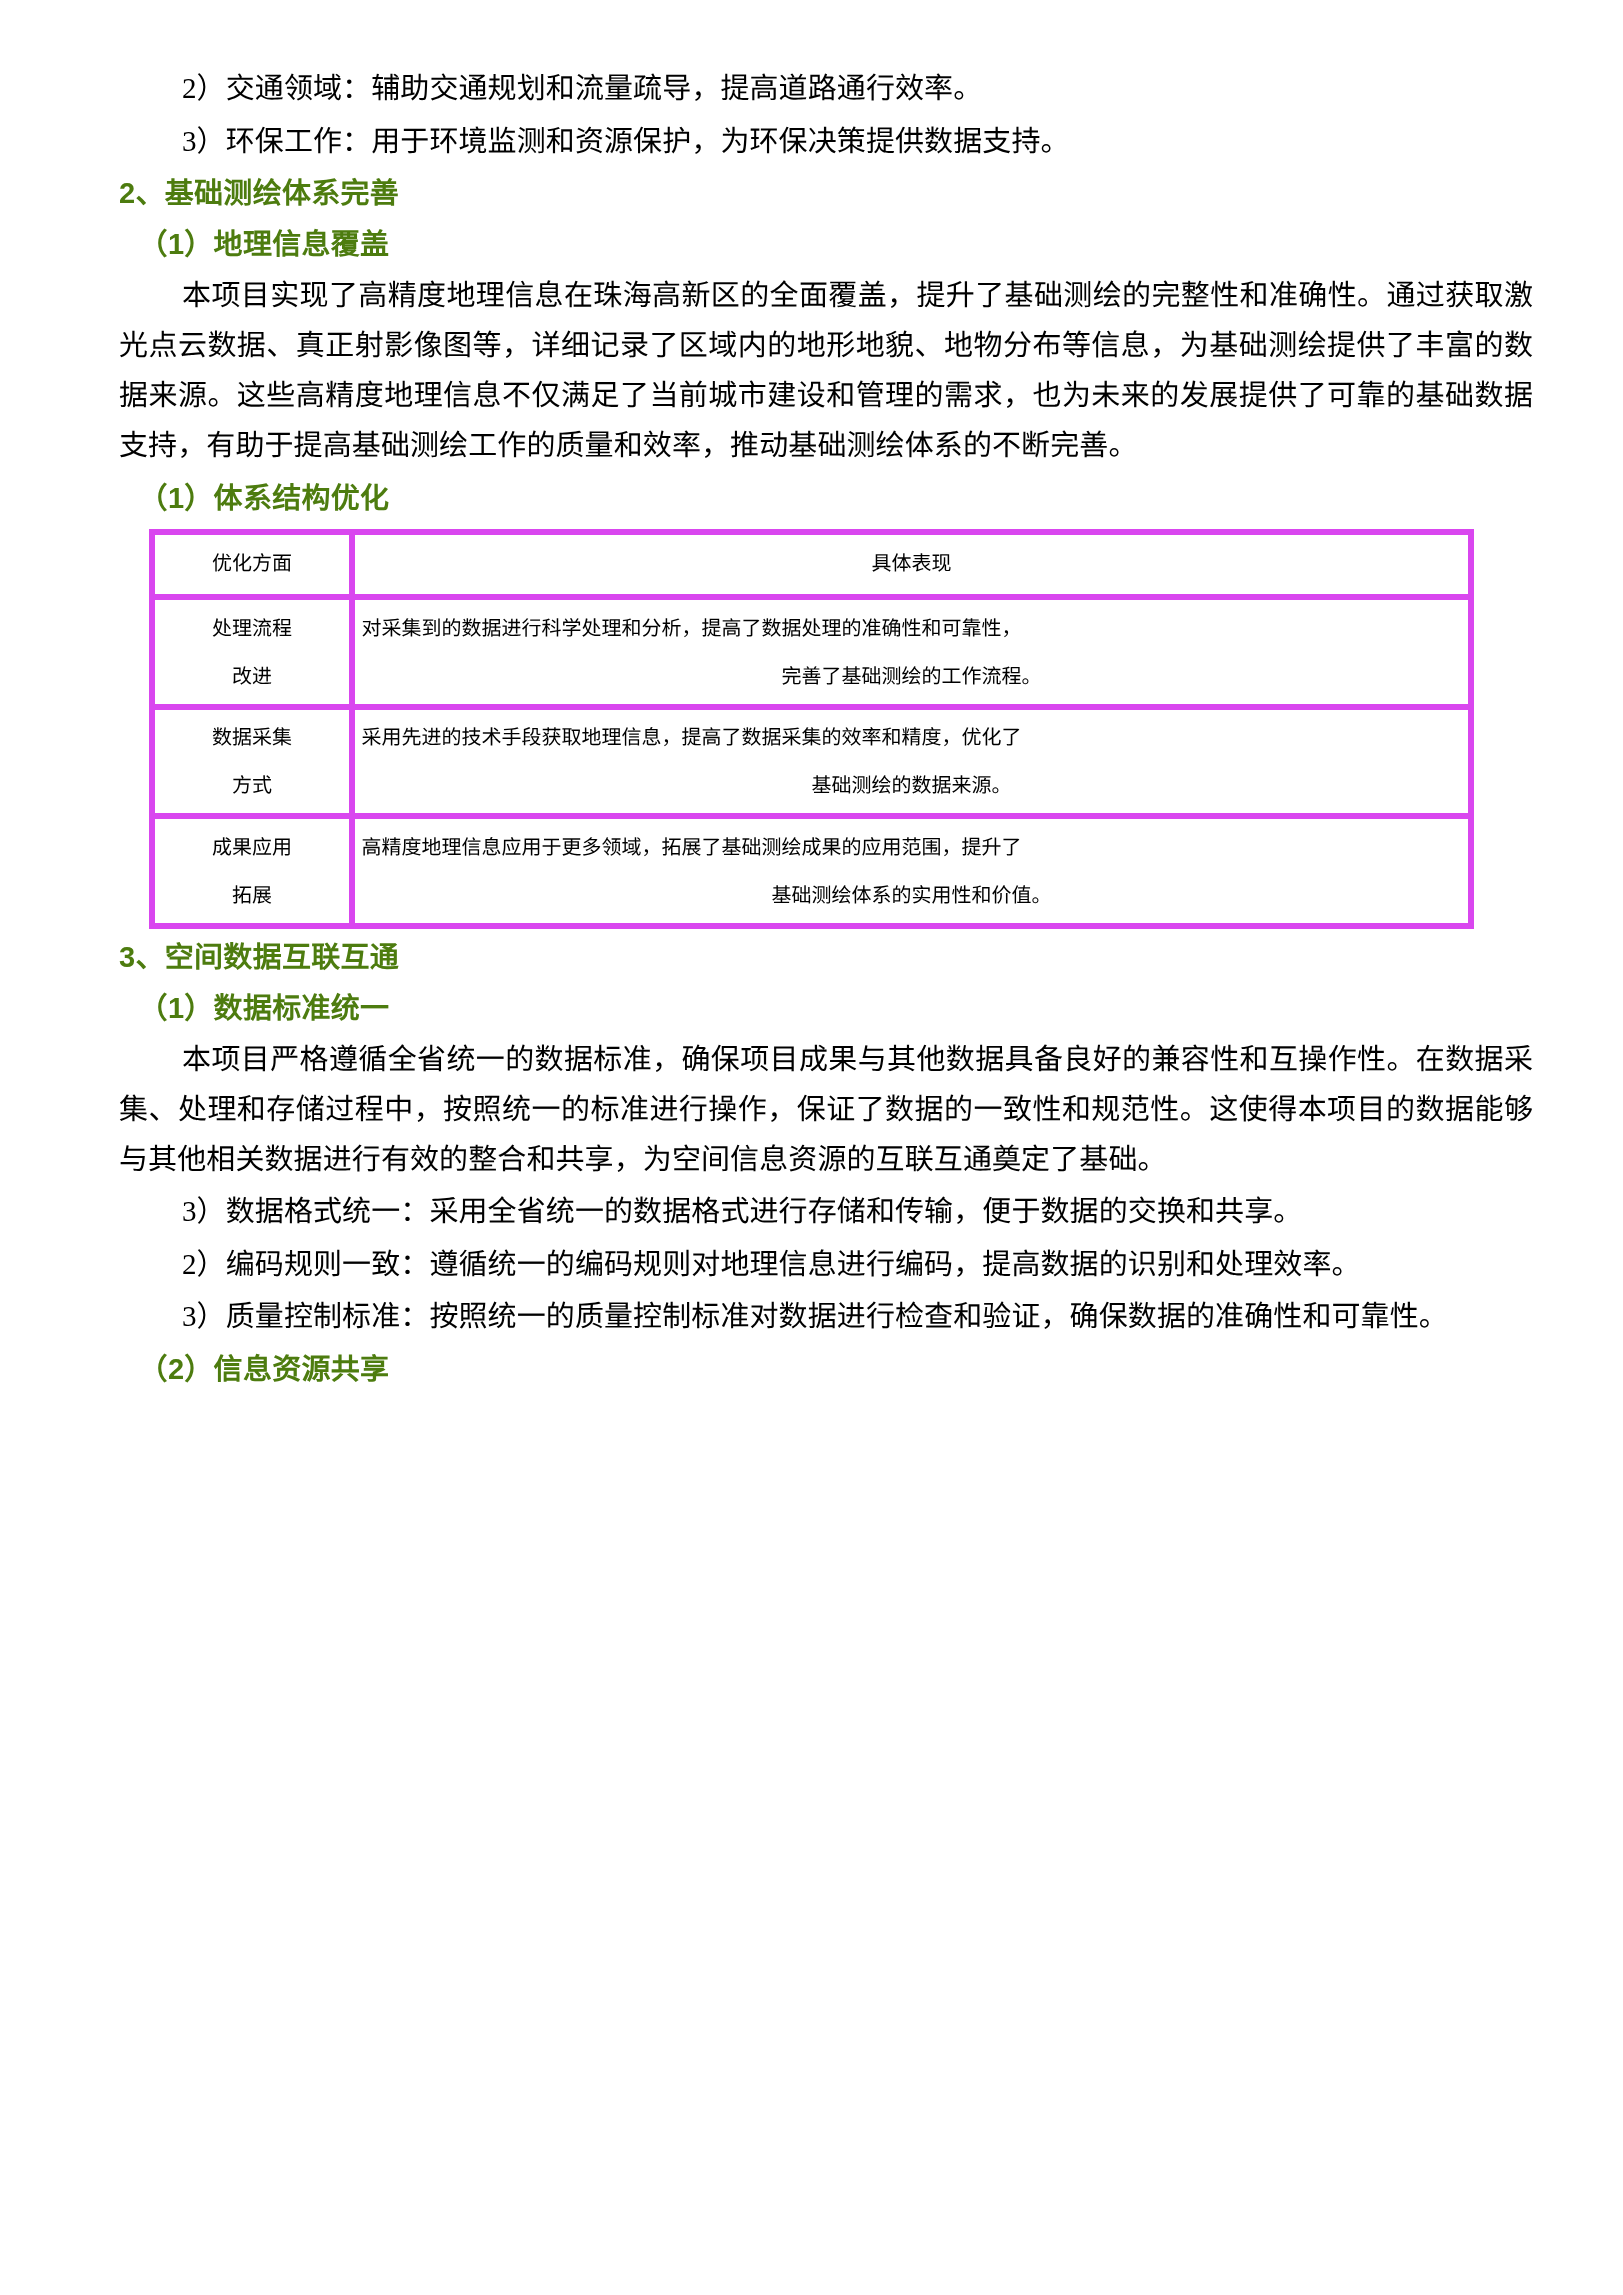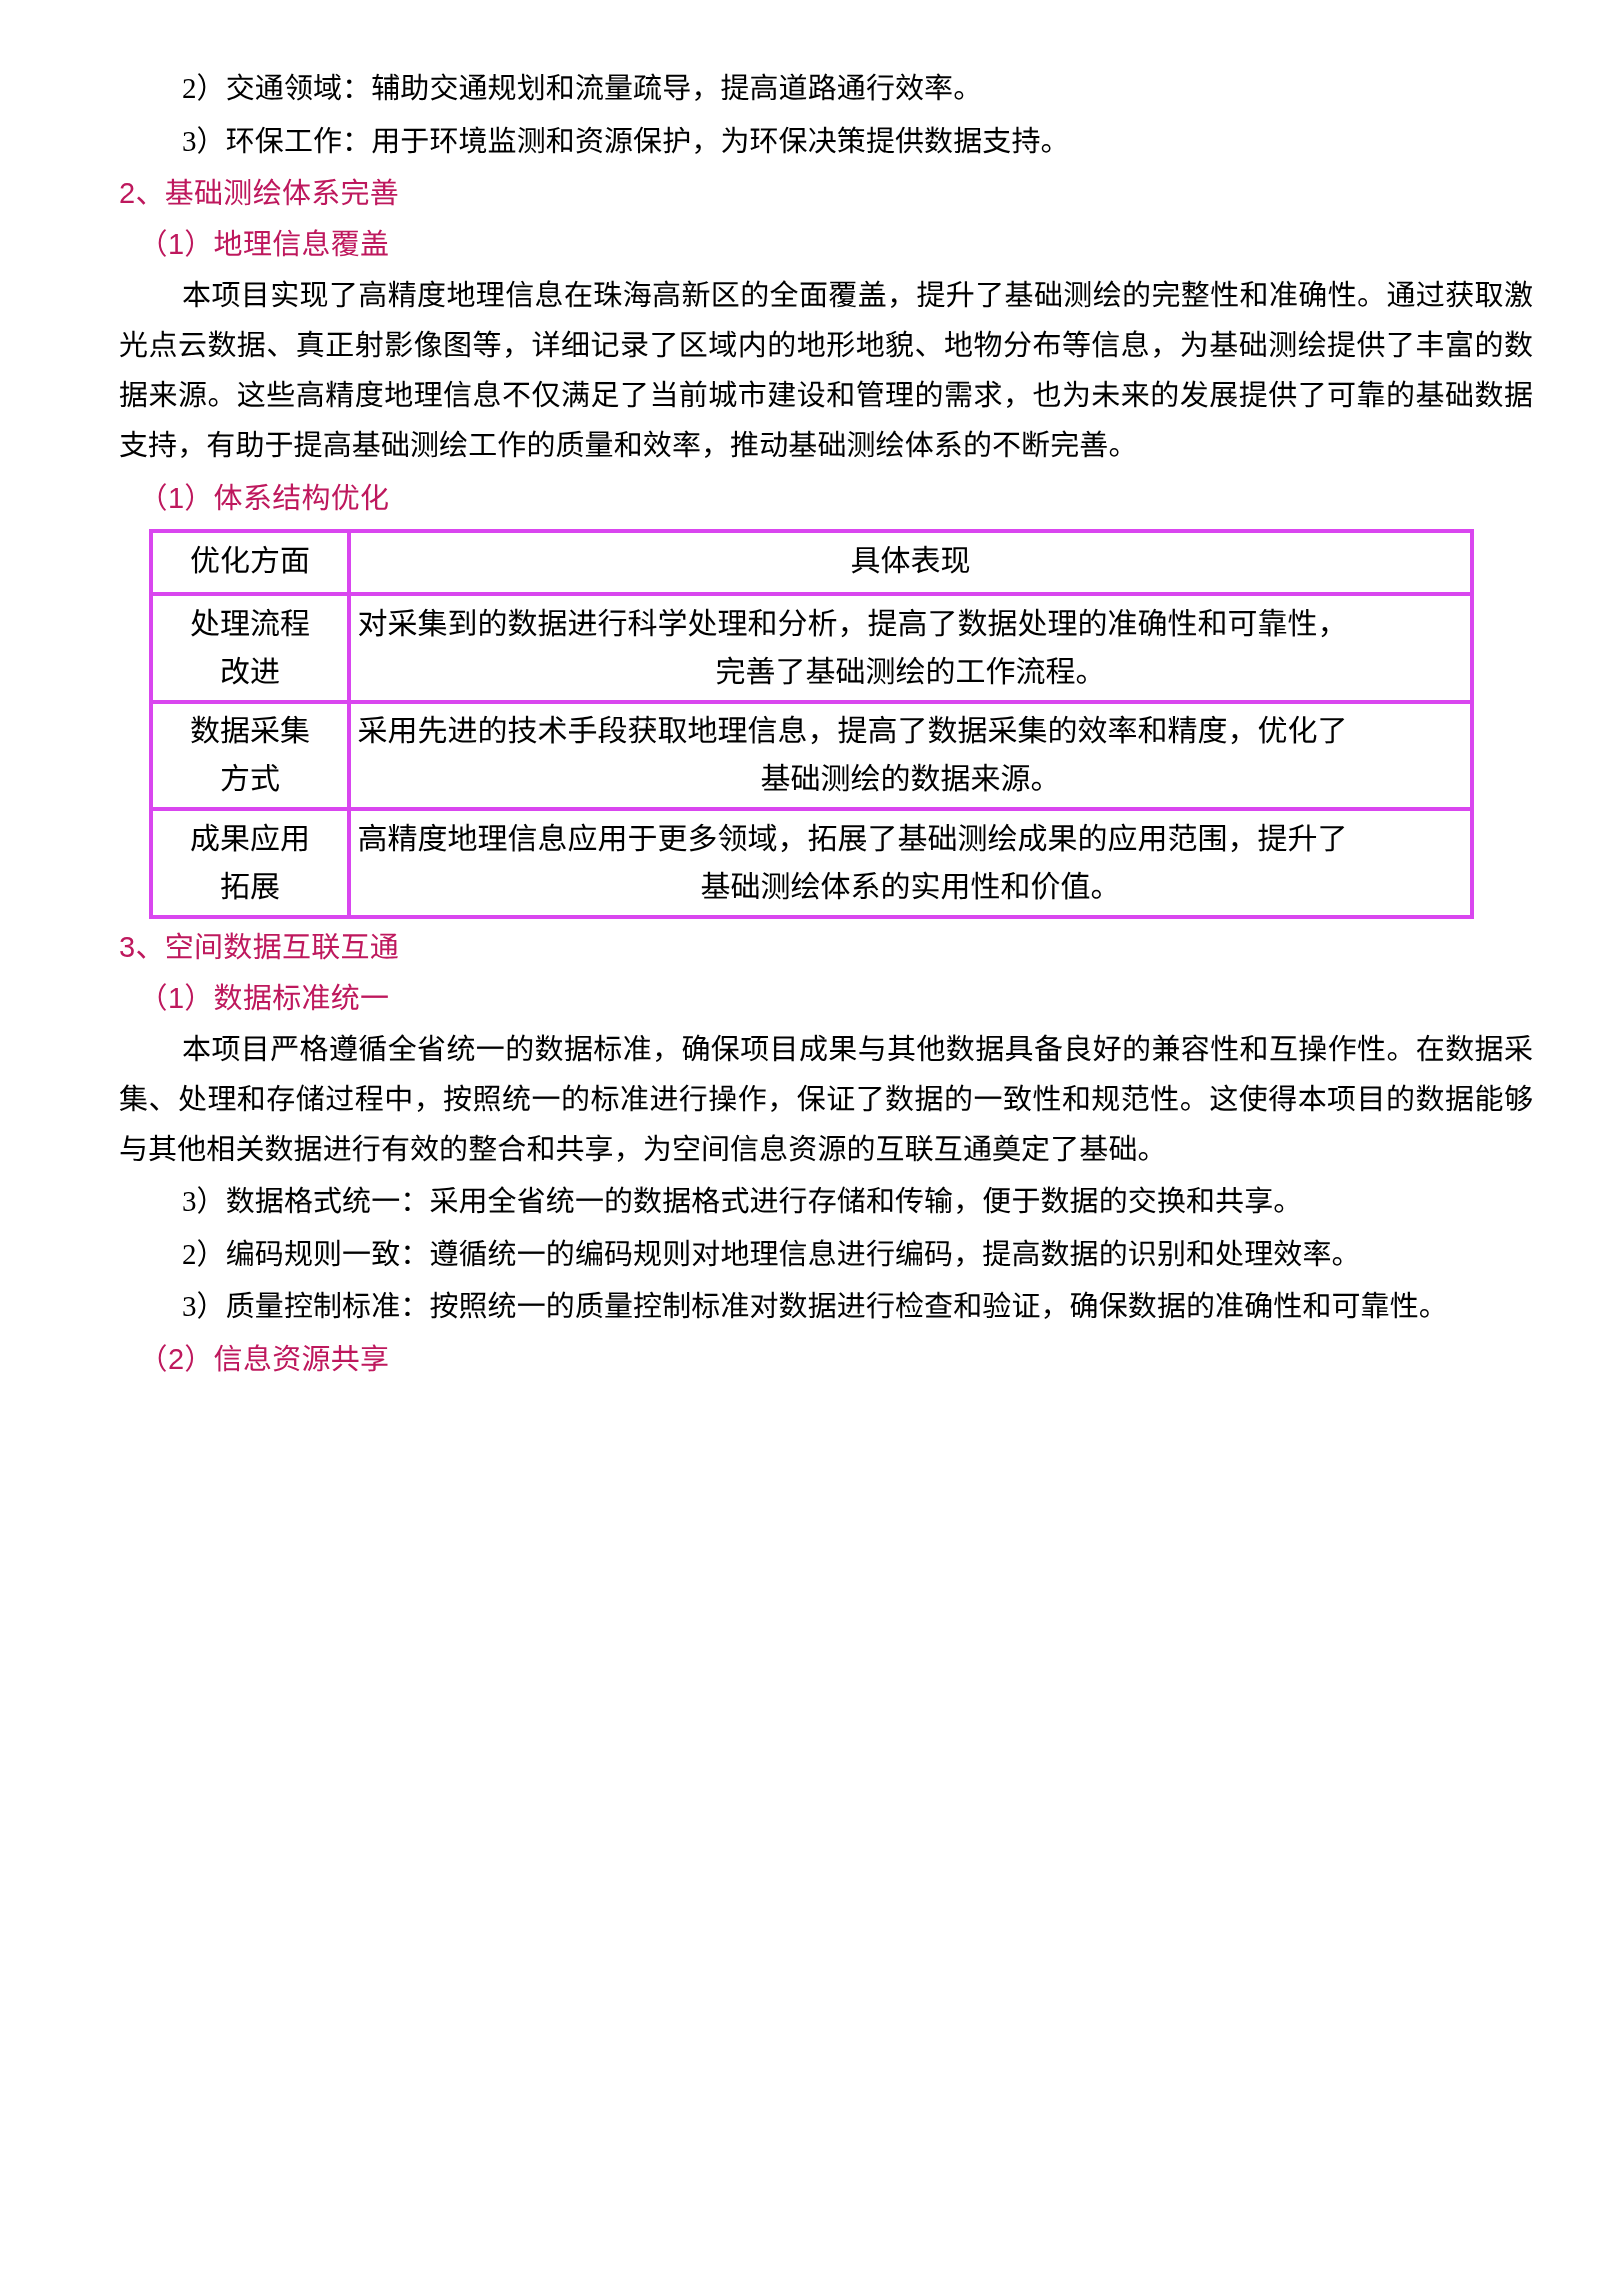--- a/index.html
+++ b/index.html
@@ -44,23 +44,23 @@
   .para {
     text-indent: 63px;
     margin: 0 0 2.6px 0;
   }
 
   
 
   h2.h-num,
   h3.h-sub {
     font-family: "Liberation Sans", "DejaVu Sans", sans-serif;
-    font-weight: normal;
+    font-weight: bold;
     margin: 0;
-    color: #be185d;
+    color: #4d7c0f;
     letter-spacing: 0.3px;
   }
 
   h2.h-num {
     font-size: 29px;
     line-height: 51px;
     padding-left: 0;
   }
 
   h3.h-sub {
@@ -72,22 +72,22 @@
   
 
   .opt-table {
     border-collapse: collapse;
     width: 1325px;
     margin: 5.2px 0 2.6px 30px;
     table-layout: fixed;
   }
 
   .opt-table td {
-    border: 4px solid #d946ef;
-    font-size: 30px;
+    border: 6px solid #d946ef;
+    font-size: 20px;
     line-height: 48px;
     padding: 3.9px 6.5px;
     vertical-align: top;
     color: #000000;
     font-family: "Liberation Serif", "DejaVu Serif", serif;
   }
 
   .opt-table td.col-aspect {
     width: 181px;
     text-align: center;

